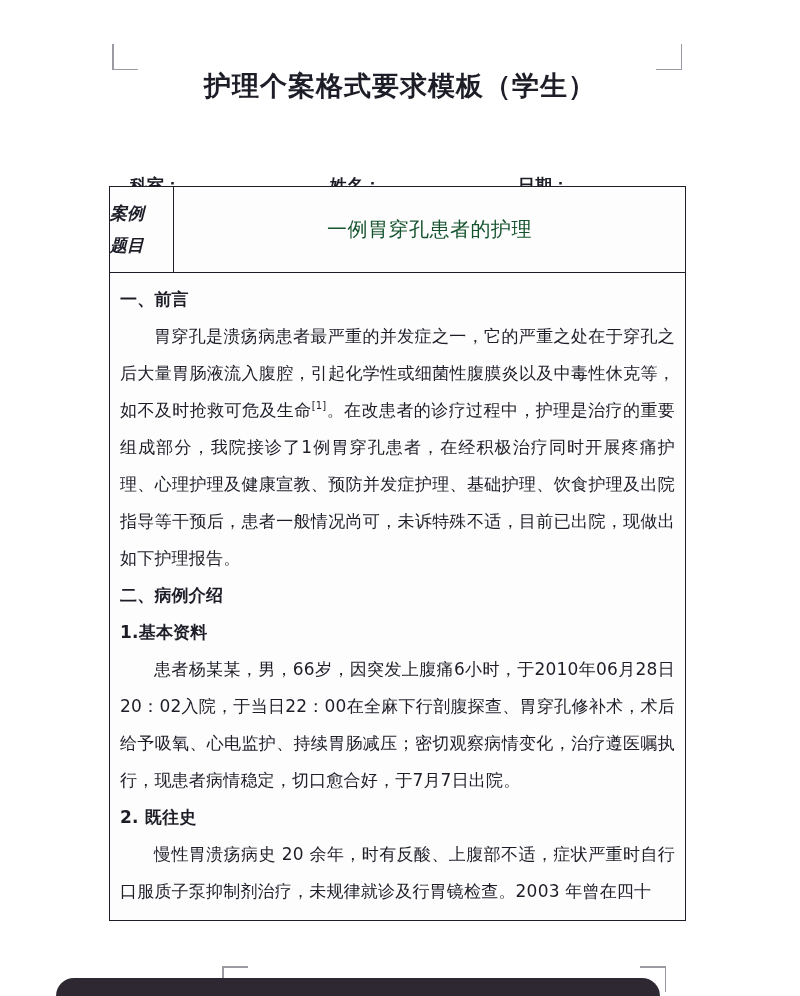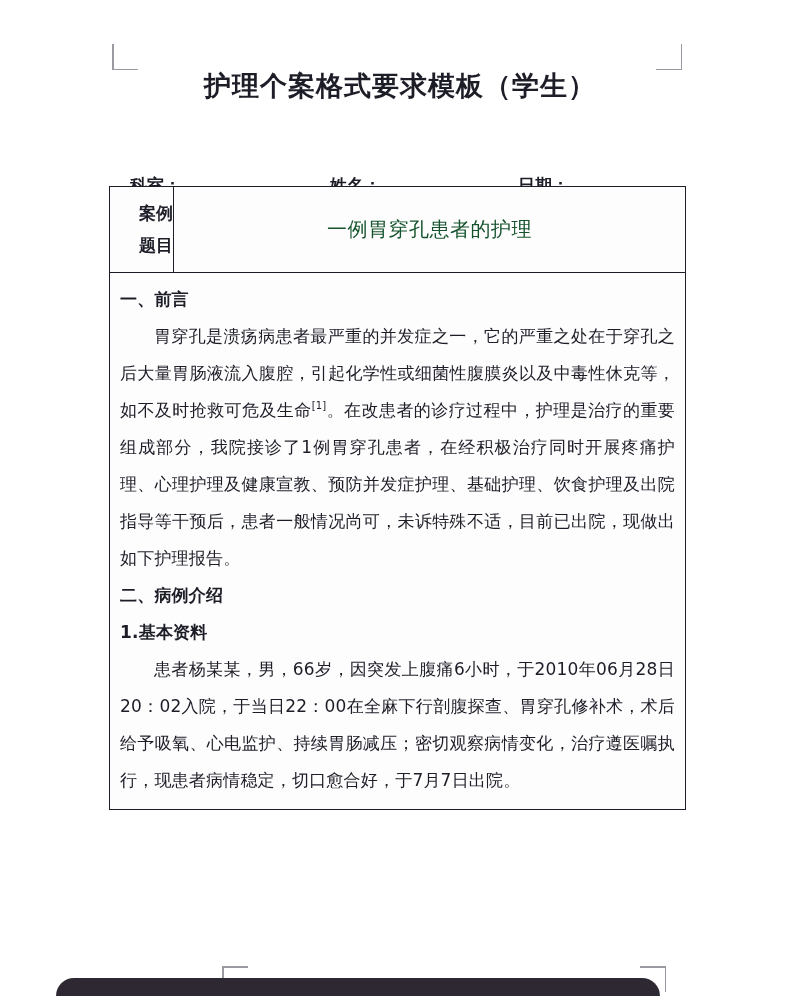--- a/index.html
+++ b/index.html
@@ -93,27 +93,28 @@
     border-bottom: 1.6px solid #1d1d28;
     min-height: 85px;
   }
   .cell-label {
     width: 64px;
     flex: 0 0 64px;
     border-right: 1.6px solid #1d1d28;
     box-sizing: border-box;
     display: flex;
     flex-direction: column;
-    align-items: flex-end;
+    align-items: flex-start;
     justify-content: center;
     font-size: 17px;
     font-weight: bold;
     line-height: 1.85;
     color: #1d1d28;
     padding: 4px 0;
+    font-style: italic;
   }
   .cell-value {
     flex: 1 1 auto;
     display: flex;
     align-items: center;
     justify-content: center;
     font-size: 20px;
     color: #14532d;
     letter-spacing: 0.5px;
   }
@@ -189,20 +190,22 @@
       <p class="blk indent">
         <span>胃穿孔是溃疡病患者最严重的并发症之一，它的严重之处在于穿孔之后大量胃肠液流入腹腔，引起化学性或细菌性腹膜炎以及中毒性休克等，如不及时抢救可危及生命</span><sup class="fn">[1]</sup><span>。在改患者的诊疗过程中，护理是治疗的重要组成部分，我院接诊了1例胃穿孔患者，在经积极治疗同时开展疼痛护理、心理护理及健康宣教、预防并发症护理、基础护理、饮食护理及出院指导等干预后，患者一般情况尚可，未诉特殊不适，目前已出院，现做出如下护理报告。</span>
       </p>
 
       <p class="blk heading">二、病例介绍</p>
 
       <p class="blk heading">1.基本资料</p>
 
       <p class="blk indent">患者杨某某，男，66岁，因突发上腹痛6小时，于2010年06月28日20：02入院，于当日22：00在全麻下行剖腹探查、胃穿孔修补术，术后给予吸氧、心电监护、持续胃肠减压；密切观察病情变化，治疗遵医嘱执行，现患者病情稳定，切口愈合好，于7月7日出院。</p>
 
-
+      <p class="blk heading">2. 既往史</p>
+
+      <p class="blk indent">慢性胃溃疡病史 20 余年，时有反酸、上腹部不适，症状严重时自行口服质子泵抑制剂治疗，未规律就诊及行胃镜检查。2003 年曾在四十</p>
 
     </div>
   </div>
 
   <div id="bottom-bar"></div>
 
 </div>
 
 </body></html>

